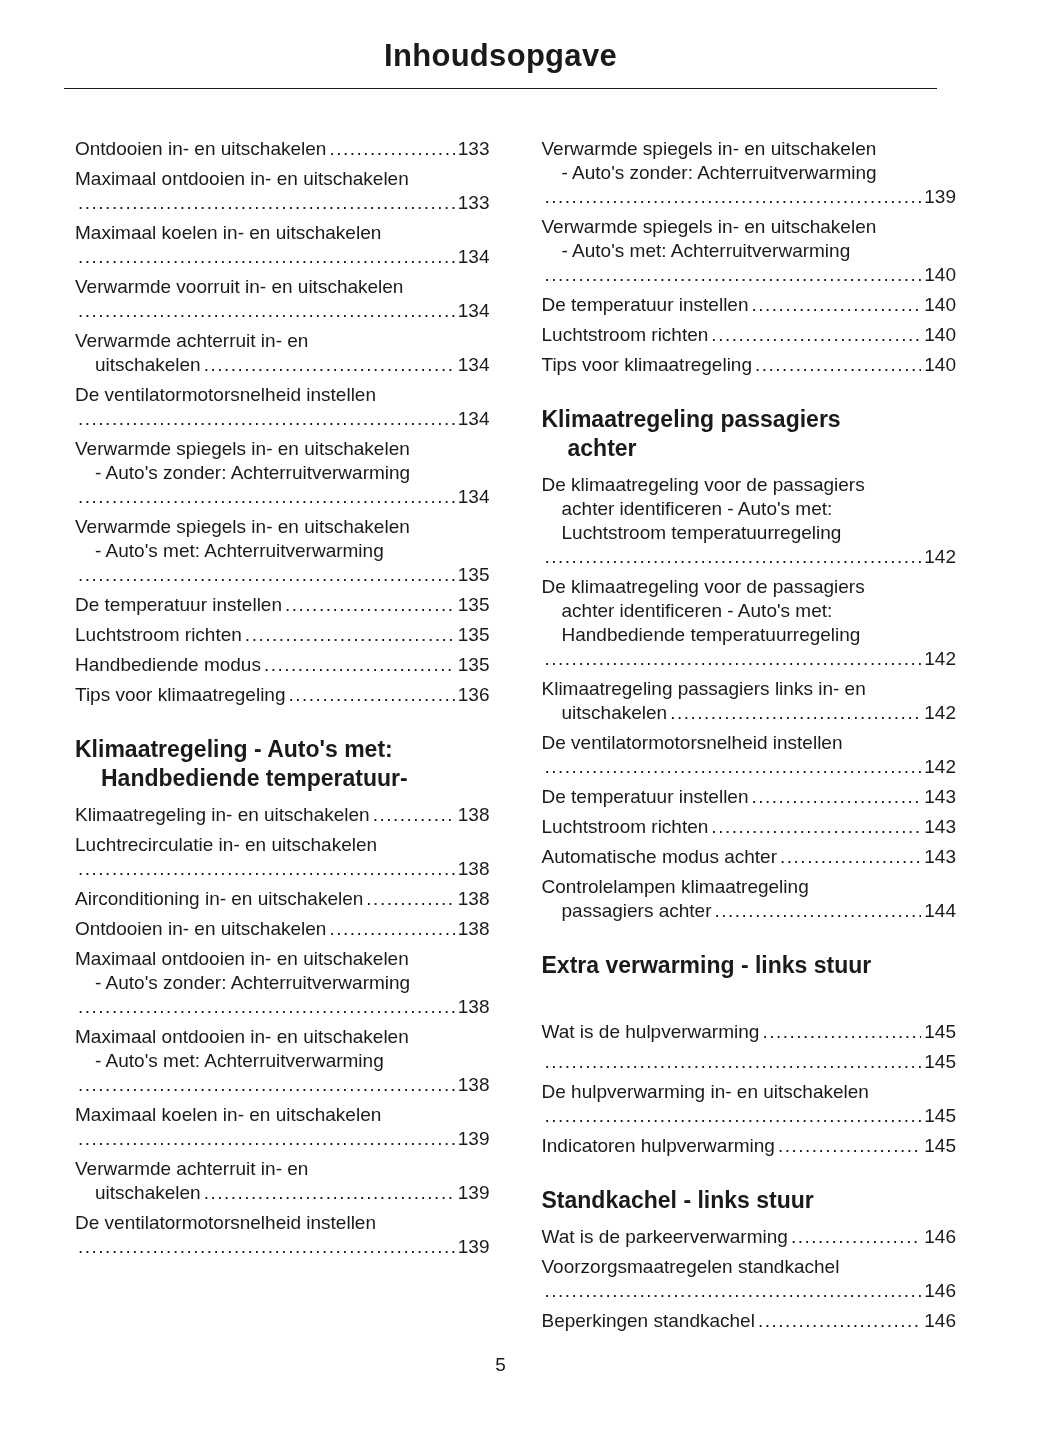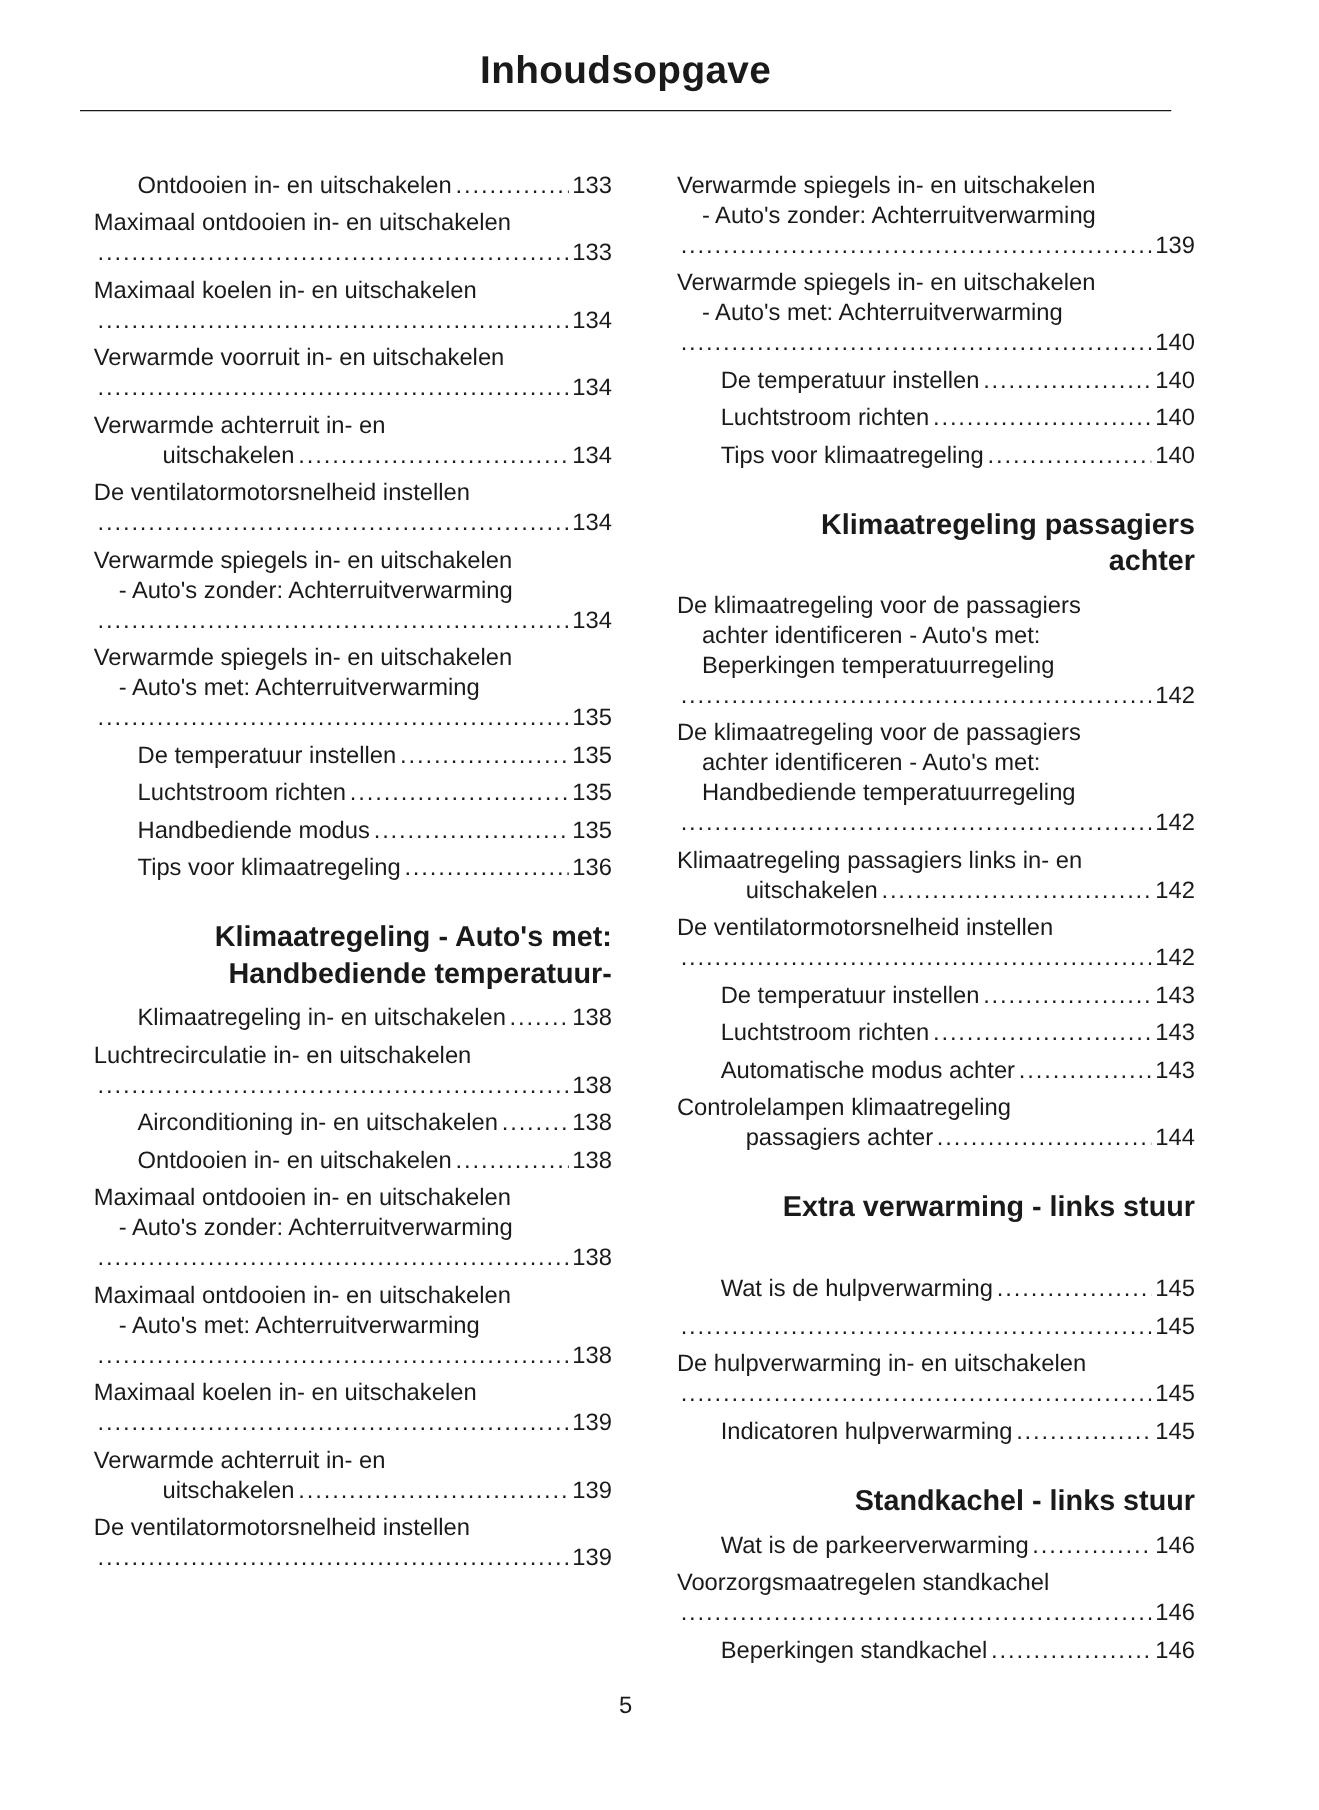--- a/index.html
+++ b/index.html
@@ -33,40 +33,40 @@
   }
   .col { flex: 1 1 0; min-width: 0; }
   .entry {
     font-size: 19px;
     line-height: 24px;
     margin-bottom: 6px;
   }
   .line { white-space: nowrap; }
   .cont { padding-left: 20px; }
   .flexline { display: flex; align-items: baseline; }
-  .etext { flex: 0 0 auto; white-space: nowrap; margin-left: 35px; }
+  .etext { flex: 0 0 auto; white-space: nowrap; }
   .leader {
     flex: 1 1 auto;
     overflow: hidden;
     white-space: nowrap;
     margin: 0 3px;
     min-width: 12px;
   }
   .leader::after {
     content: "..........................................................................................................................................................";
     letter-spacing: 1.5px;
   }
   .pagenum { flex: 0 0 auto; }
   .toc-heading {
     font-size: 23px;
     font-weight: 700;
     line-height: 29px;
     margin: 28px 0 10px 0;
   }
-  .toc-heading .hline { white-space: nowrap; text-align: right; }
+  .toc-heading .hline { white-space: nowrap; }
   .toc-heading .cont { padding-left: 26px; }
   .gap-after { margin-bottom: 40px; }
   .col > .entry:first-child { margin-top: 0; }
   .footer {
     position: absolute;
     bottom: 72px;
     left: 0;
     width: 100%;
     text-align: center;
     font-size: 19px;
@@ -276,21 +276,21 @@
             <span class="pagenum">140</span>
           </div>
         </div>
         <div class="toc-heading">
           <div class="hline">Klimaatregeling passagiers</div>
           <div class="hline cont">achter</div>
         </div>
         <div class="entry">
           <div class="line">De klimaatregeling voor de passagiers</div>
           <div class="line cont">achter identificeren - Auto's met:</div>
-          <div class="line cont">Beperkingen temperatuurregeling</div>
+          <div class="line cont">Luchtstroom temperatuurregeling</div>
           <div class="line flexline">
             <span class="leader"></span>
             <span class="pagenum">142</span>
           </div>
         </div>
         <div class="entry">
           <div class="line">De klimaatregeling voor de passagiers</div>
           <div class="line cont">achter identificeren - Auto's met:</div>
           <div class="line cont">Handbediende temperatuurregeling</div>
           <div class="line flexline">

